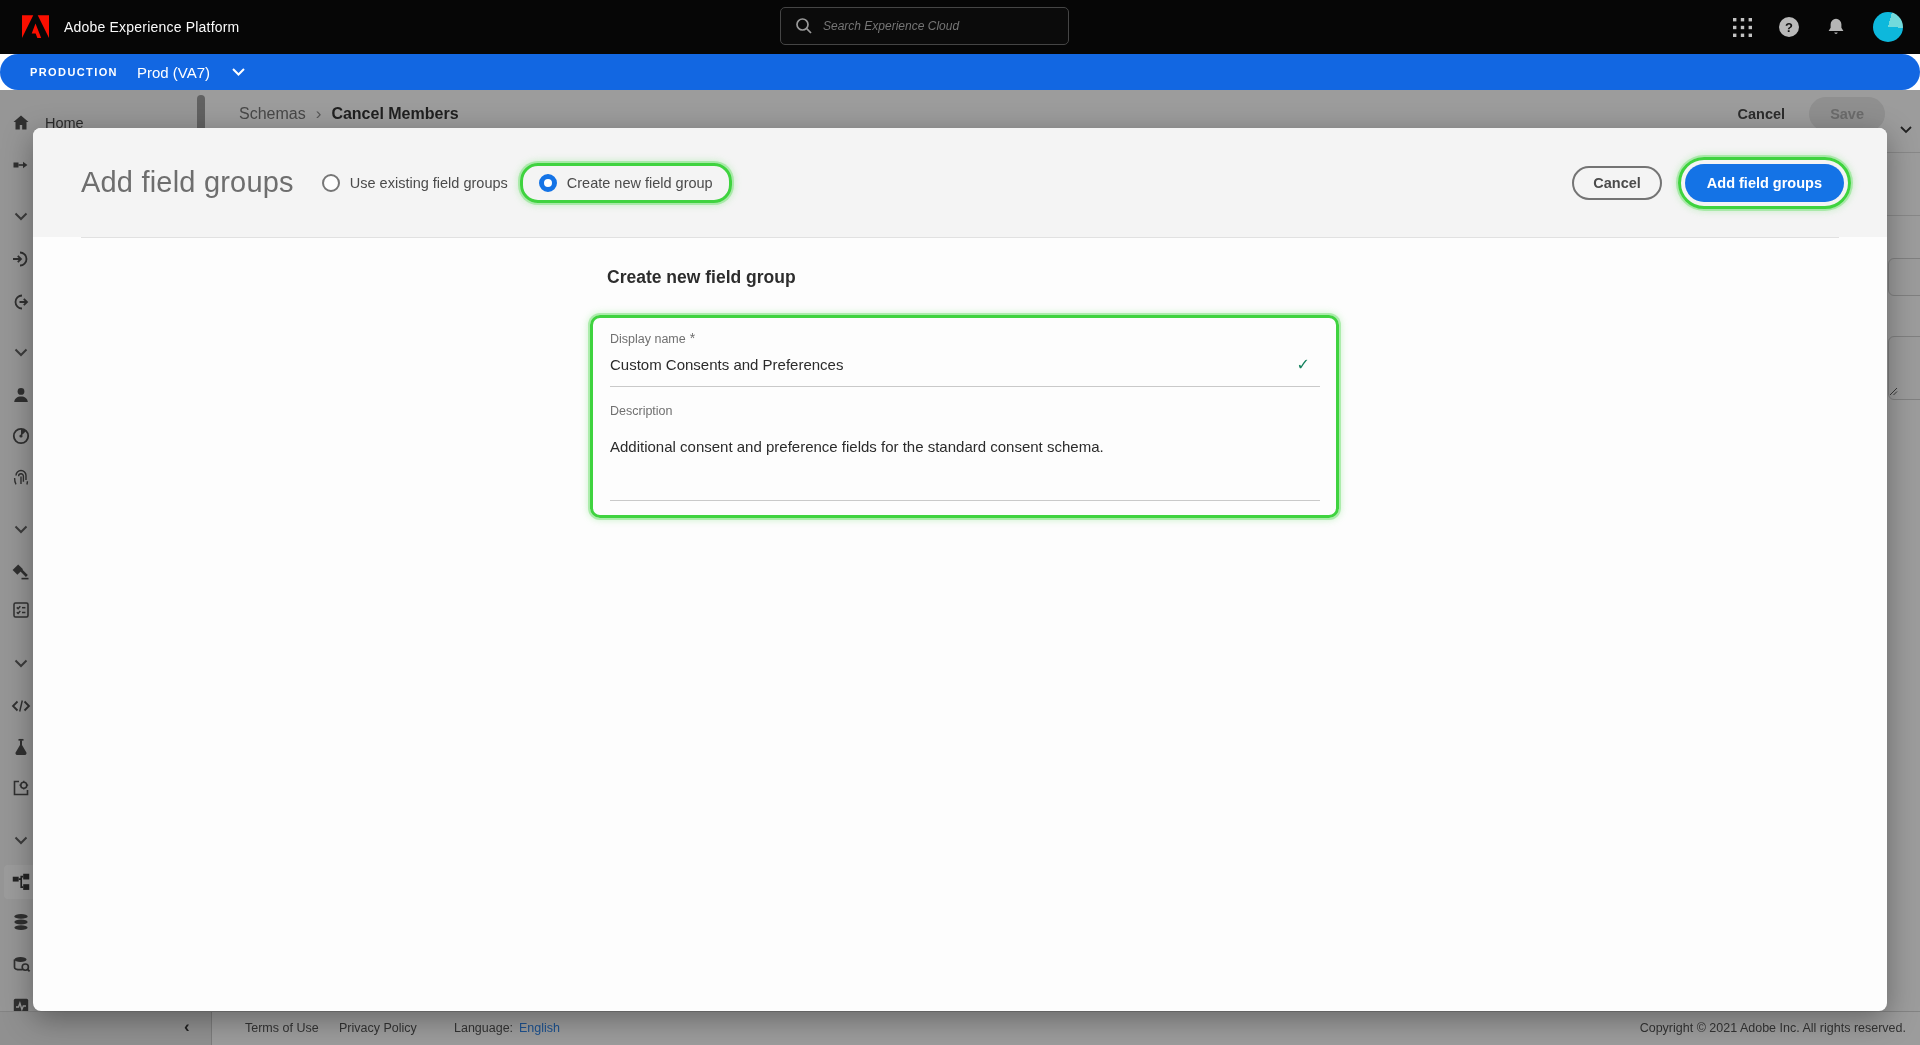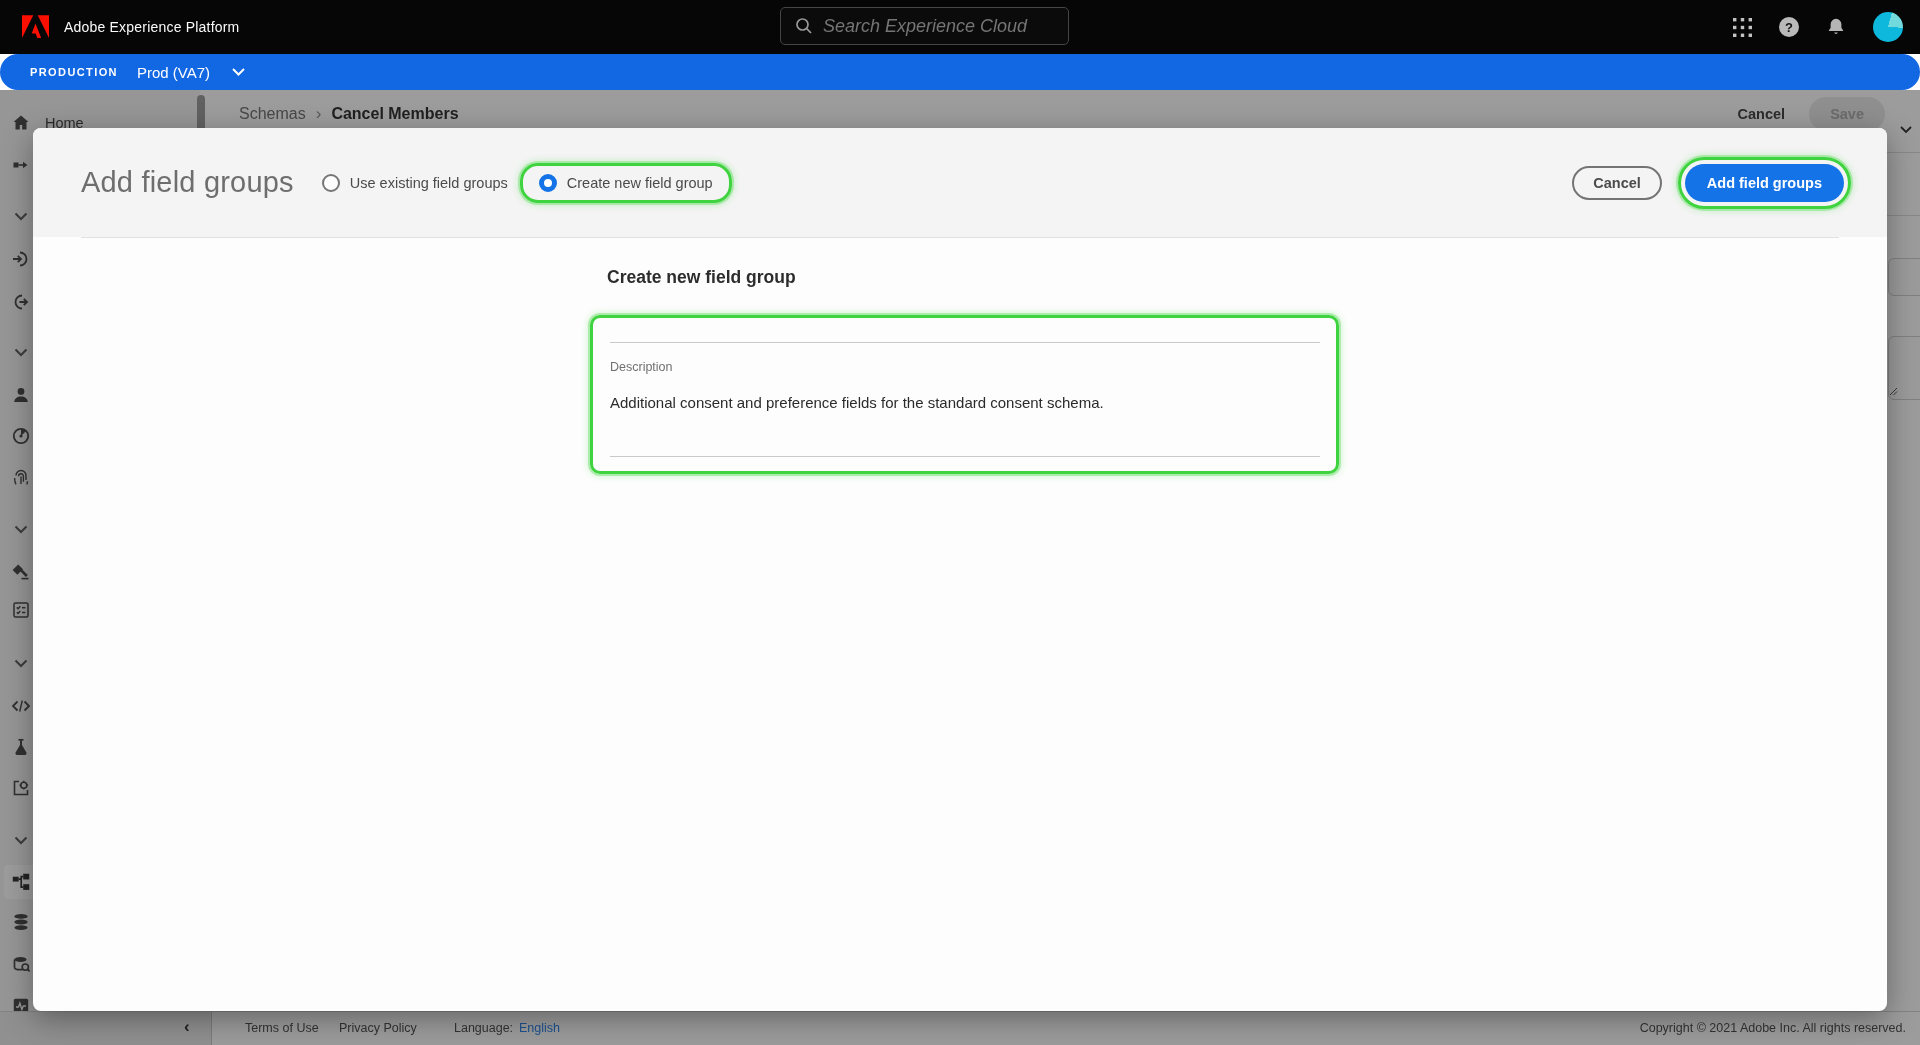--- a/index.html
+++ b/index.html
@@ -10,21 +10,21 @@
     -webkit-font-smoothing:antialiased;
   }
   svg { display:block; }
 
   
   .topbar { position:absolute; left:0; top:0; width:1920px; height:54px; background:#060606; z-index:30; display:flex; align-items:center; }
   .logo { width:27px; height:24px; margin-left:22px; }
   .app-title { color:#fafafa; font-size:14px; margin-left:15px; letter-spacing:.2px; }
   .searchbox { position:absolute; left:780px; top:7px; width:289px; height:38px; background:#0b0b0b; border:1px solid #454545; border-radius:5px; display:flex; align-items:center; }
   .searchbox svg { margin:0 10px 0 14px; }
-  .searchbox input { flex:1; background:transparent; border:none; outline:none; font-style:italic; font-size:18px; color:#9a9a9a; font-family:inherit; }
+  .searchbox input { flex:1; background:transparent; border:none; outline:none; font-style:italic; font-size:12px; color:#9a9a9a; font-family:inherit; }
   .top-icons { position:absolute; right:0; top:0; height:54px; display:flex; align-items:center; gap:27px; padding-right:17px; }
   .help-circle { width:20px; height:20px; border-radius:50%; background:#b9b9b9; color:#101010; font-size:13px; font-weight:bold; display:flex; align-items:center; justify-content:center; }
   .avatar { width:30px; height:30px; border-radius:50%; background:conic-gradient(from 15deg at 50% 50%, #72dadc 0deg 78deg, #0db8dc 78deg 360deg); }
 
   
   .envbar { position:absolute; left:0; top:54px; width:1920px; height:36px; background:#1267e2; z-index:30; display:flex; align-items:center; color:#fff;border-radius:18px; }
   .env-label { font-size:11px; font-weight:bold; letter-spacing:1.4px; margin-left:30px; }
   .env-name  { font-size:15px; margin-left:19px; }
   .envbar svg { margin-left:22px; }
 
@@ -346,20 +346,27 @@
         <button class="btn-submit">Add field groups</button>
       </div>
     </div>
   </div>
   <div class="modal-divider" style="margin:0 48px"></div>
 
   <div class="modal-body">
     <div class="body-heading">Create new field group</div>
 
     <div class="annotate fields-annot">
+      <div class="f-label">
+        <span>Display name</span><span class="req">*</span>
+      </div>
+      <div class="f-valrow">
+        <span class="f-value">Custom Consents and Preferences</span>
+        <span class="f-check">✓</span>
+      </div>
       <div class="f-underline"></div>
 
       <div class="f-label f2-label">Description</div>
       <div class="f-valrow f2-valrow">
         <span class="f-value">Additional consent and preference fields for the standard consent schema.</span>
       </div>
       <div class="f2-space"></div>
       <div class="f-underline"></div>
     </div>
   </div>

